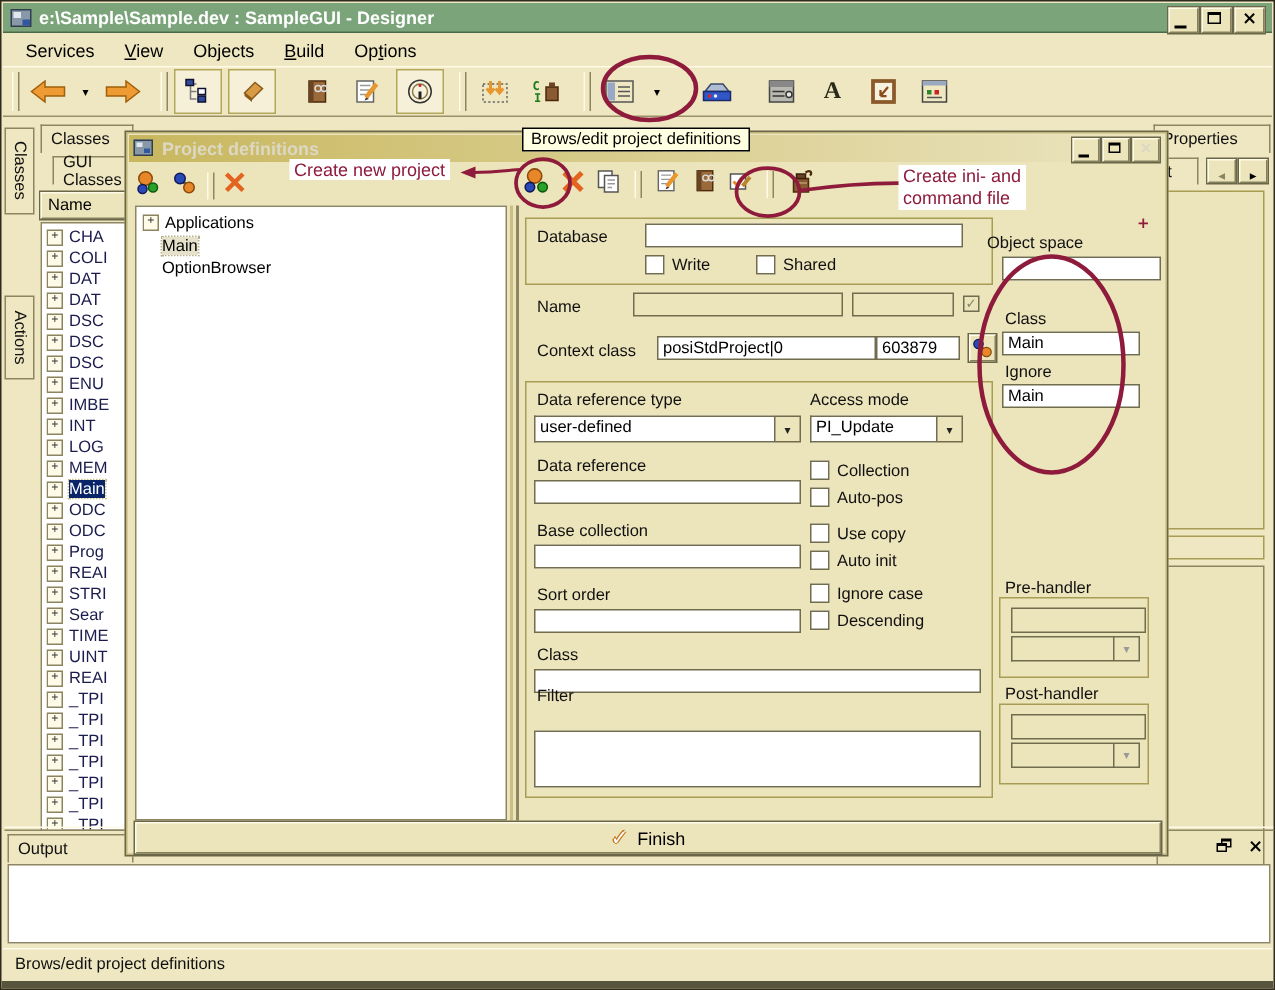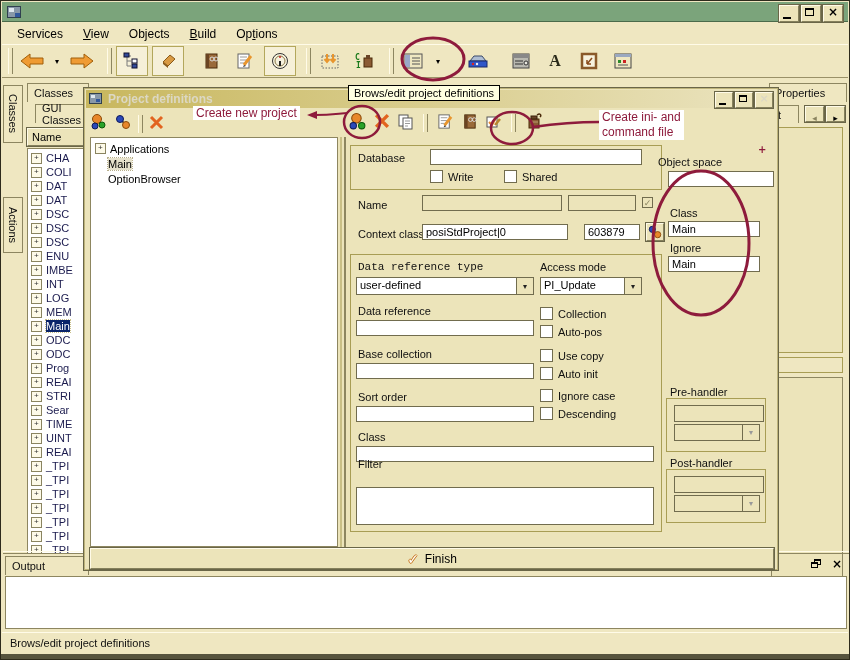--- a/index.html
+++ b/index.html
@@ -39,20 +39,21 @@
 </head>
 <body>
 
 <div id="win">
 
   <div class="abs" style="left:1px;top:1px;right:1px;height:20px;background:#7ba47b;border-bottom:1px solid #4a6b4a;display:flex;align-items:center;">
     <div class="abs" style="left:5px;top:4px;width:14px;height:12px;background:#8898a8;border:1px solid #30404f;">
       <div class="abs" style="left:1px;top:1px;width:5px;height:4px;background:#dfe8ef;"></div>
       <div class="abs" style="left:7px;top:6px;width:5px;height:4px;background:#31589c;"></div>
     </div>
+    <span style="margin-left:24px;color:#fff;font-weight:bold;font-size:12px;">e:\Sample\Sample.dev : SampleGUI - Designer</span>
     <div class="abs" style="right:5px;top:3px;display:flex;gap:2px;">
       <div class="b3 wbtn">
         <div class="abs" style="left:3px;bottom:2px;width:8px;height:2px;background:#000;"></div>
         </div>
       <div class="b3 wbtn">
         <div class="abs" style="left:3px;top:2px;width:9px;height:8px;border:1px solid #000;border-top-width:2px;"></div>
         </div>
       <div class="b3 wbtn" style="text-align:center;font:bold 12px/13px 'DejaVu Sans',sans-serif;">
         <span>×</span></div>
     </div>
@@ -481,32 +482,32 @@
       <span class="cb"></span>
       <span class="lbl">Shared</span>
     </div>
 
     <span class="abs lbl" style="left:274px;top:111px;">Name</span>
     <input class="abs tf tfdis" style="left: 338px; top: 107px; width: 140px; height: 16px;" readonly="">
     <input class="abs tf tfdis" style="left: 484px; top: 107px; width: 68px; height: 16px;" readonly="">
     <span class="abs cb" style="left:558px;top:109px;background:#ece4ba;text-align:center;font:bold 9px/11px 'DejaVu Sans',sans-serif;color:#8a8460;">✓</span>
 
     <span class="abs lbl" style="left:274px;top:140px;">Context class</span>
-    <input class="abs tf" style="left: 338px; top: 136px; width: 146px; height: 16px;" readonly="" value="posiStdProject|0">
+    <input class="abs tf" style="left: 354px; top: 136px; width: 146px; height: 16px;" readonly="" value="posiStdProject|0">
     <input class="abs tf" style="left: 500px; top: 136px; width: 56px; height: 16px;" readonly="" value="603879">
     <div class="abs b3" style="left:562px;top:135px;width:18px;height:18px;">
       <svg width="16" height="16" viewBox="0 0 18 18">
           <path d="M6 6 L12 12" stroke="#555" stroke-width="2"></path>
           <circle cx="6" cy="6" r="3.5" fill="#2a49b8" stroke="#101a5a"></circle>
           <circle cx="12" cy="12" r="3.5" fill="#e8872a" stroke="#8a4a08"></circle>
         </svg>
     </div>
 
     <div class="abs gb" style="left:266px;top:166px;width:312px;height:278px;"></div>
-    <span class="abs lbl" style="left:274px;top:173px;font-family:Liberation Mono, monospace;">Data reference type</span>
+    <span class="abs lbl" style="left:274px;top:173px;">Data reference type</span>
     <div class="abs ddl" style="left:272px;top:189px;width:178px;height:18px;">
       <span class="ddval">user-defined</span>
       <span class="ddbtn glyph">▾</span>
     </div>
     <span class="abs lbl" style="left:456px;top:173px;">Access mode</span>
     <div class="abs ddl" style="left:456px;top:189px;width:102px;height:18px;">
       <span class="ddval">PI_Update</span>
       <span class="ddbtn glyph">▾</span>
     </div>
 

